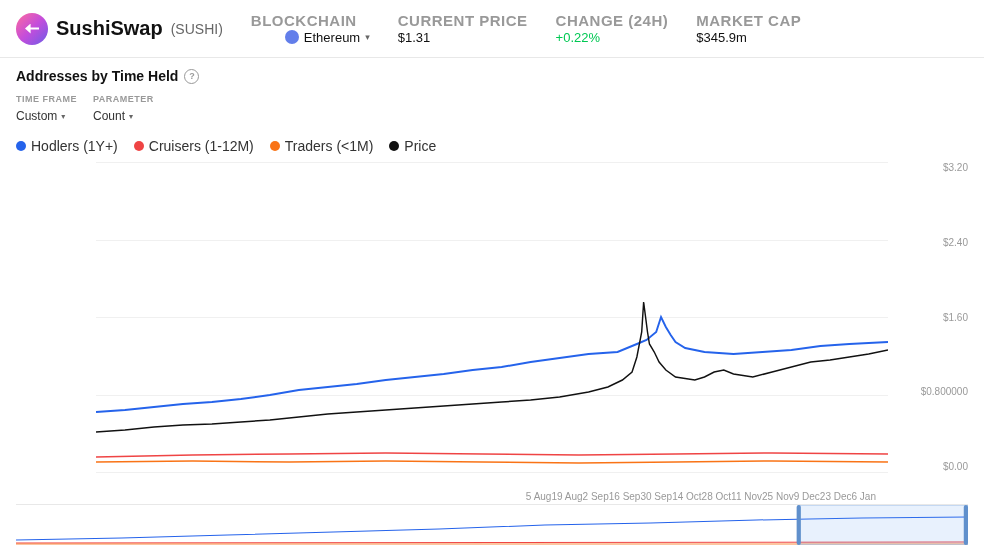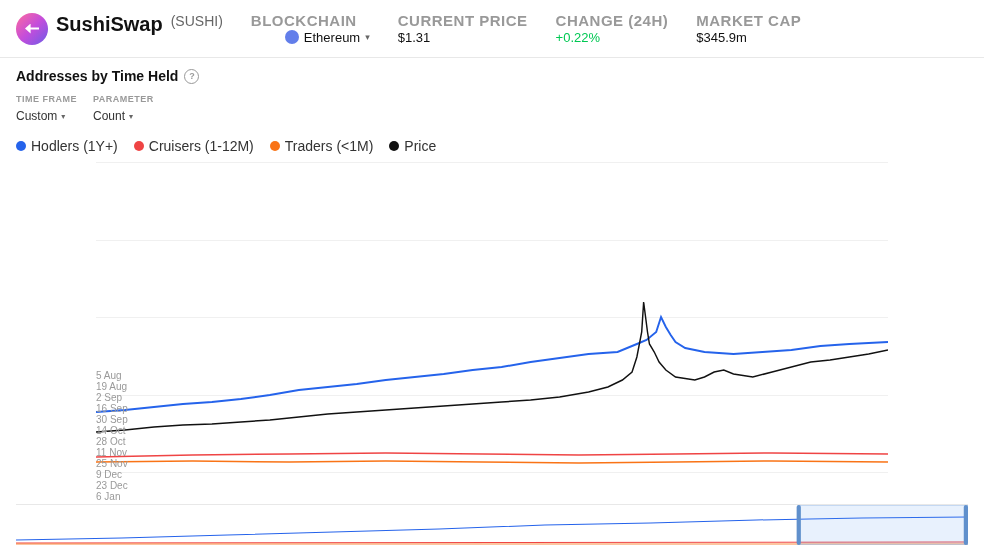--- a/index.html
+++ b/index.html
@@ -1,19 +1,19 @@
 <!DOCTYPE html>
 <html><head>
   <meta charset="utf-8">
   <style>
     * { margin: 0; padding: 0; box-sizing: border-box; }
     body { font-family: -apple-system, BlinkMacSystemFont, 'Segoe UI', sans-serif; background: #fff; width: 984px; height: 554px; overflow: hidden; color: #1a1a2e; font-size: 13px; }
 
     .header { display: flex; align-items: center; padding: 12px 16px; border-bottom: 1px solid #e8e8e8; gap: 20px; }
-    .logo-area { display: flex; align-items: flex-start; gap: 8px; }
+    .logo-area { display: flex; align-items: center; gap: 8px; }
     .logo-icon { width: 32px; height: 32px; border-radius: 50%; background: linear-gradient(135deg, #ff6b9d, #c44ddb, #6c5ce7); display: flex; align-items: center; justify-content: center; flex-shrink: 0; }
     .logo-icon::after { content: ''; width: 14px; height: 10px; background: #fff; clip-path: polygon(0 50%, 40% 0, 40% 40%, 100% 40%, 100% 60%, 40% 60%, 40% 100%); }
     .app-name { font-size: 20px; font-weight: 700; color: #111; }
     .app-ticker { font-size: 14px; color: #666; font-weight: 400; }
 
     .header-stats { display: flex; align-items: center; gap: 28px; margin-left: 8px; }
     .stat-item { display: flex; flex-direction: column; }
     .stat-label { font-size: 15px; color: #999; text-transform: uppercase; letter-spacing: 0.5px; font-weight: 600; }
     .stat-value { font-size: 13px; color: #111; font-weight: 500; margin-top: 1px; }
     .stat-value.positive { color: #00c853; }
@@ -35,21 +35,21 @@
     .dropdown .chevron { font-size: 8px; }
 
     .legend { display: flex; align-items: center; gap: 16px; padding: 4px 16px 8px; }
     .legend-item { display: flex; align-items: center; gap: 5px; font-size: 14px; color: #333; }
     .legend-dot { width: 10px; height: 10px; border-radius: 50%; }
 
     .chart-container { position: relative; margin: 0 16px; height: 340px; }
     
     .y-axis-left { position: absolute; left: 0; top: 0; bottom: 30px; display: flex; flex-direction: column; justify-content: space-between; font-size: 10px; color: #999; }
     .y-axis-right { position: absolute; right: 0; top: 0; bottom: 30px; display: flex; flex-direction: column; justify-content: space-between; font-size: 10px; color: #999; text-align: right; }
-    .x-axis { position: absolute; bottom: 0; left: 80px; right: 82px; display: flex; justify-content: flex-end; font-size: 10px; color: #999; flex-direction: column; }
+    .x-axis { position: absolute; bottom: 0; left: 80px; right: 92px; display: flex; justify-content: flex-end; font-size: 10px; color: #999; }
 
     .grid-lines { position: absolute; left: 80px; right: 80px; top: 0; bottom: 30px; }
     .grid-line { position: absolute; left: 0; right: 0; border-top: 1px solid #f0f0f0; }
 
     svg.main-chart { position: absolute; left: 80px; right: 80px; top: 0; bottom: 30px; width: calc(100% - 160px); height: calc(100% - 30px); }
 
     .bottom-section { position: relative; margin: 0 16px; height: 55px; border-top: 1px solid #e8e8e8; }
   </style>
 </head>
 <body>
@@ -135,20 +135,27 @@
 
   <div class="grid-lines">
     <div class="grid-line" style="top:0%"></div>
     <div class="grid-line" style="top:25%"></div>
     <div class="grid-line" style="top:50%"></div>
     <div class="grid-line" style="top:75%"></div>
     <div class="grid-line" style="top:100%"></div>
   </div>
 
 
+  <div class="y-axis-right" id="y-axis-right-container">
+  <span>$3.20</span>
+      <span>$2.40</span>
+      <span>$1.60</span>
+      <span>$0.800000</span>
+      <span>$0.00</span>
+    </div>
 
   <svg class="main-chart" viewBox="0 0 820 310" preserveAspectRatio="none" id="main-chart-svg">
 
     <polyline fill="none" stroke="#2563eb" stroke-width="2" points="0,250 30,248 60,245 90,242 120,240 150,237 180,233 210,228 240,225 270,222 300,218 330,215 360,212 390,208 420,205 450,200 480,196 510,192 540,190 560,182 570,178 580,170 585,155 590,165 595,173 600,180 610,186 630,190 660,192 690,190 720,188 750,184 780,182 820,180"></polyline>
 
     <polyline fill="none" stroke="#111111" stroke-width="1.5" points="0,270 30,268 60,265 90,263 120,262 150,260 180,258 210,255 240,252 270,250 300,248 330,246 360,244 390,242 420,240 450,238 480,235 510,230 530,225 545,218 555,210 560,195 565,170 567,140 569,155 571,170 573,182 578,190 583,200 590,208 600,215 620,218 630,215 640,210 650,208 660,212 680,215 700,210 720,205 740,200 760,198 780,195 800,192 820,188"></polyline>
 
     <polyline fill="none" stroke="#ef4444" stroke-width="1.5" points="0,295 100,293 200,292 300,291 400,292 500,293 600,292 700,291 820,292"></polyline>
 
     <polyline fill="none" stroke="#f97316" stroke-width="1.5" points="0,300 100,299 200,300 300,299 400,300 500,301 600,300 700,299 820,300"></polyline>

